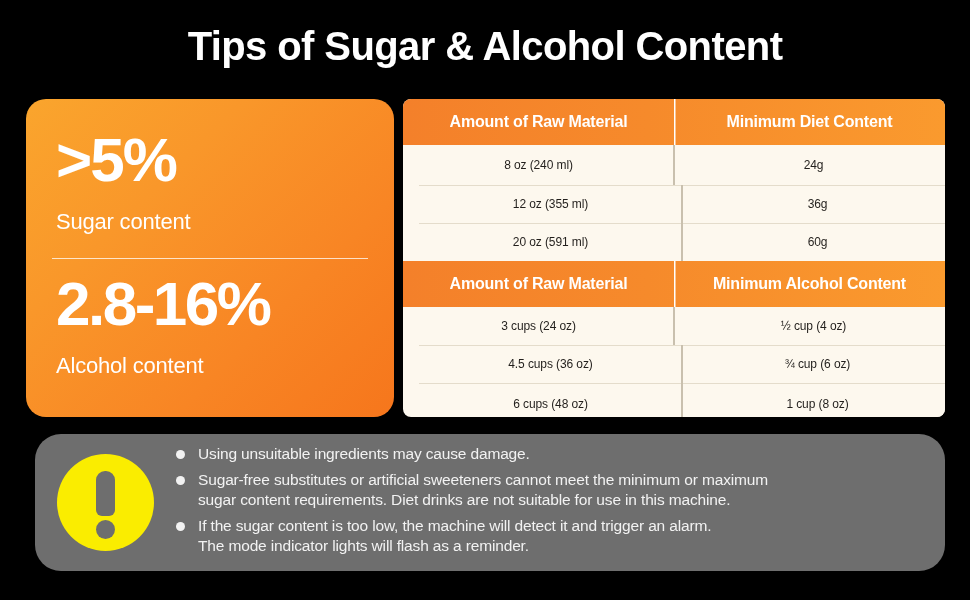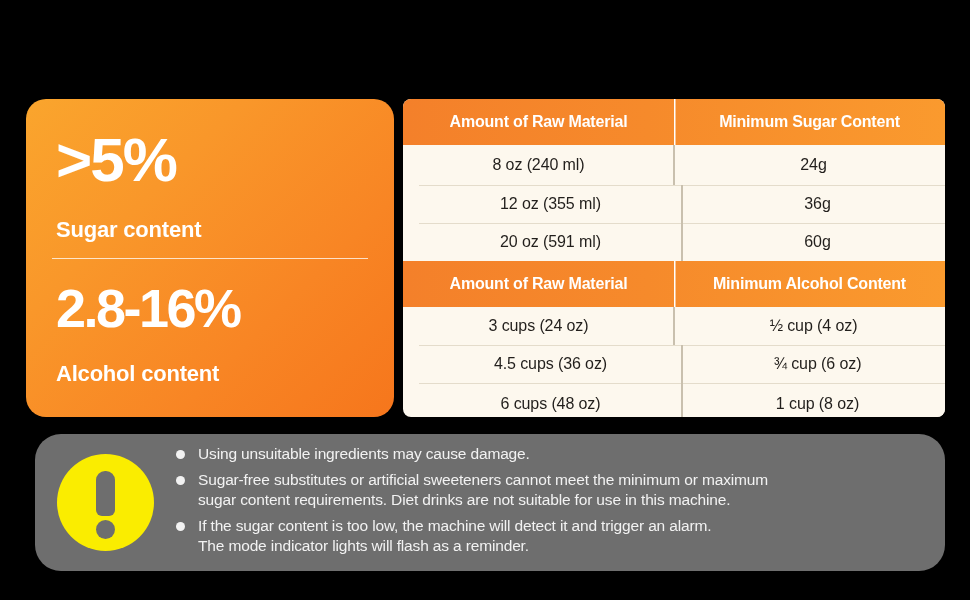--- a/index.html
+++ b/index.html
@@ -41,28 +41,27 @@
     padding:24px 30px 0 30px;
   }
   .stat-block { position:relative; }
   .stat-value {
     color:#ffffff;
     font-weight:bold;
     line-height:1;
     white-space:nowrap;
   }
   .stat-value.sugar   { font-size:62px; letter-spacing:-2px; margin-top:6px; }
-  .stat-value.alcohol { font-size:54px; letter-spacing:-2.5px; }
+  .stat-value.alcohol { font-size:62px; letter-spacing:-2.5px; }
   .stat-label {
     color:#ffffff;
     font-size:22px;
-    margin-top:26px;
+    margin-top:18px;
     letter-spacing:-0.2px;
     white-space:nowrap;
-    font-weight:bold;
   }
   .stat-divider {
     position:absolute;
     left:26px; top:159px;
     width:316px; height:1px;
     background:rgba(255,255,255,0.75);
   }
   .stat-block.second { margin-top:38px; }
 
   
@@ -97,21 +96,21 @@
     height:38px;
     background:#FDF8EE;
   }
   .t-row + .t-row { box-shadow:inset 0 1px 0 #E4DCCB;margin-left:16px; }
   .t-row .td {
     flex:0 0 50%;
     display:flex;
     align-items:center;
     justify-content:center;
     color:#221F1C;
-    font-size:16px;
+    font-size:12px;
     letter-spacing:-0.1px;
     white-space:nowrap;
   }
   .t-row .td.right { box-shadow:inset 1px 0 0 #C9C0AE;padding-left:8px; }
   .t-row .td.left  { box-shadow:inset -1px 0 0 #C9C0AE; }
   .t-body.first .t-row:first-child { height:40px; }
   .t-body.second .t-row:last-child { height:42px;justify-content:flex-end; }
 
   
   .warn-panel {
@@ -166,38 +165,39 @@
     border-radius:50%;
     background:#F2F2F2;
   }
   .warn-item .ln { display:block; white-space:nowrap; }
 </style>
 </head>
 <body>
 
 <div id="root">
 
+  <h1 class="page-title">Tips of Sugar &amp; Alcohol Content</h1>
 
   <div class="stat-card">
     <div class="stat-block">
       <div class="stat-value sugar">&gt;5%</div>
       <div class="stat-label">Sugar content</div>
     </div>
     <div class="stat-divider"></div>
     <div class="stat-block second">
       <div class="stat-value alcohol">2.8-16%</div>
       <div class="stat-label">Alcohol content</div>
     </div>
   </div>
 
   <div class="tables">
 
     <div class="t-head">
       <div class="th left">Amount of Raw Material</div>
-      <div class="th right">Minimum Sugar Content</div>
+      <div class="th right">Minimum Diet Content</div>
     </div>
     <div class="t-body first">
       <div class="t-row">
         <div class="td left">8 oz (240 ml)</div>
         <div class="td right">24g</div>
       </div>
       <div class="t-row">
         <div class="td left">12 oz (355 ml)</div>
         <div class="td right">36g</div>
       </div>

